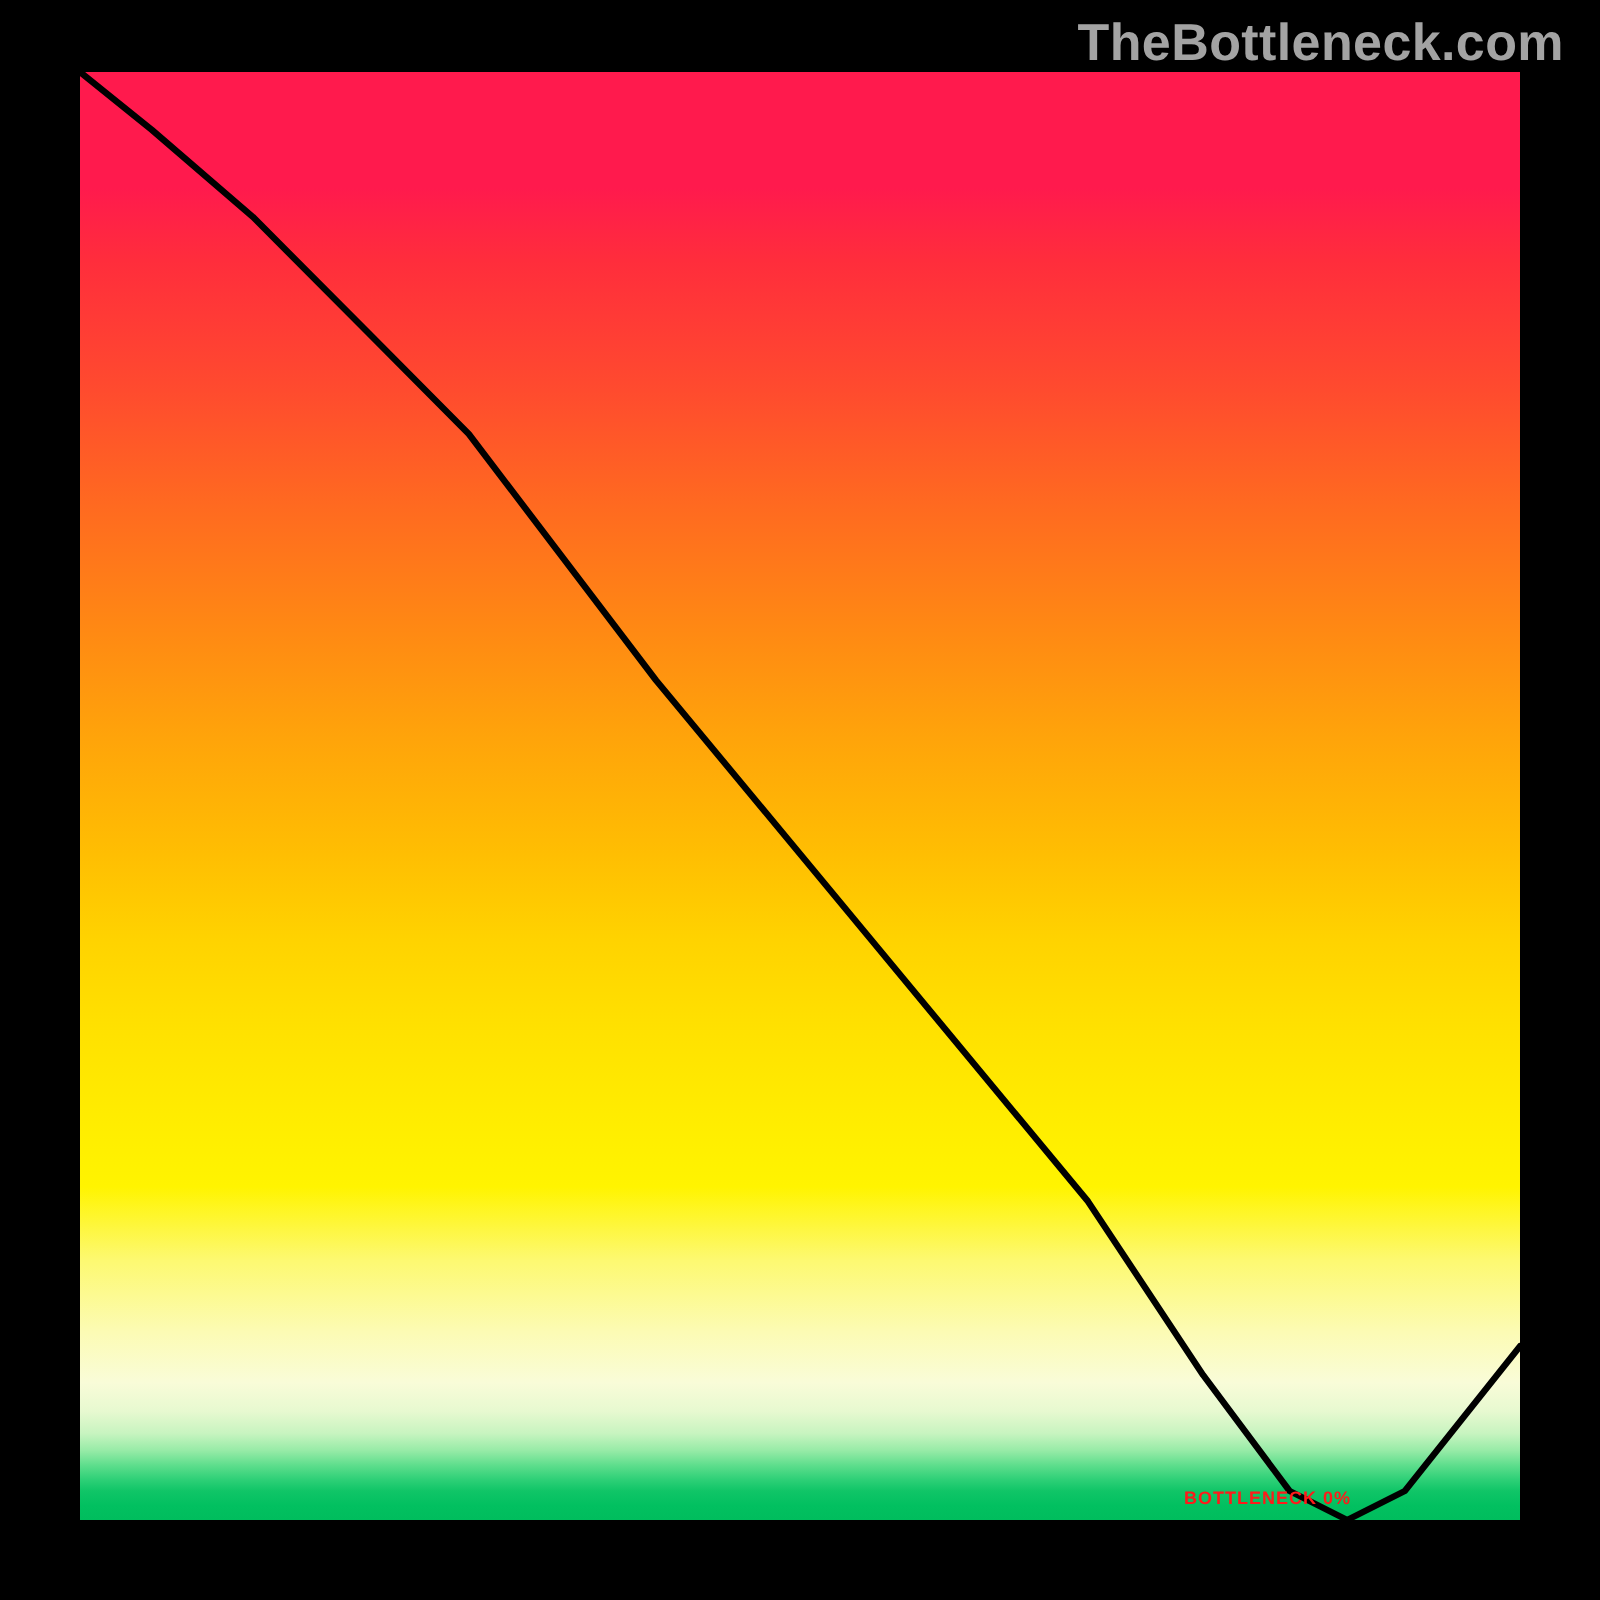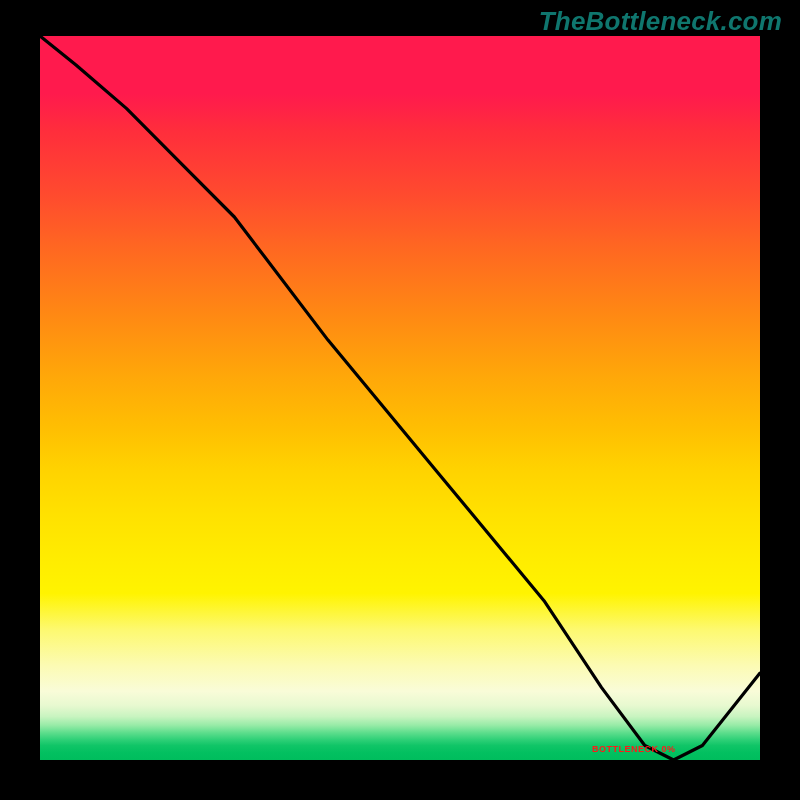--- a/index.html
+++ b/index.html
@@ -14,26 +14,25 @@
   .frame {
     position: relative;
     width: 800px;
     height: 800px;
     background: #000;
   }
   .watermark {
     position: absolute;
     top: 6px;
     right: 18px;
-    color: #0f766e;
+    color: #a3a3a3;
     font-size: 26px;
     font-weight: 600;
     letter-spacing: 0.2px;
     user-select: none;
-    font-style: italic;
   }
   .plot {
     position: absolute;
     left: 40px;
     top: 36px;
     width: 720px;
     height: 724px;
     
     background: linear-gradient(
       to bottom,

